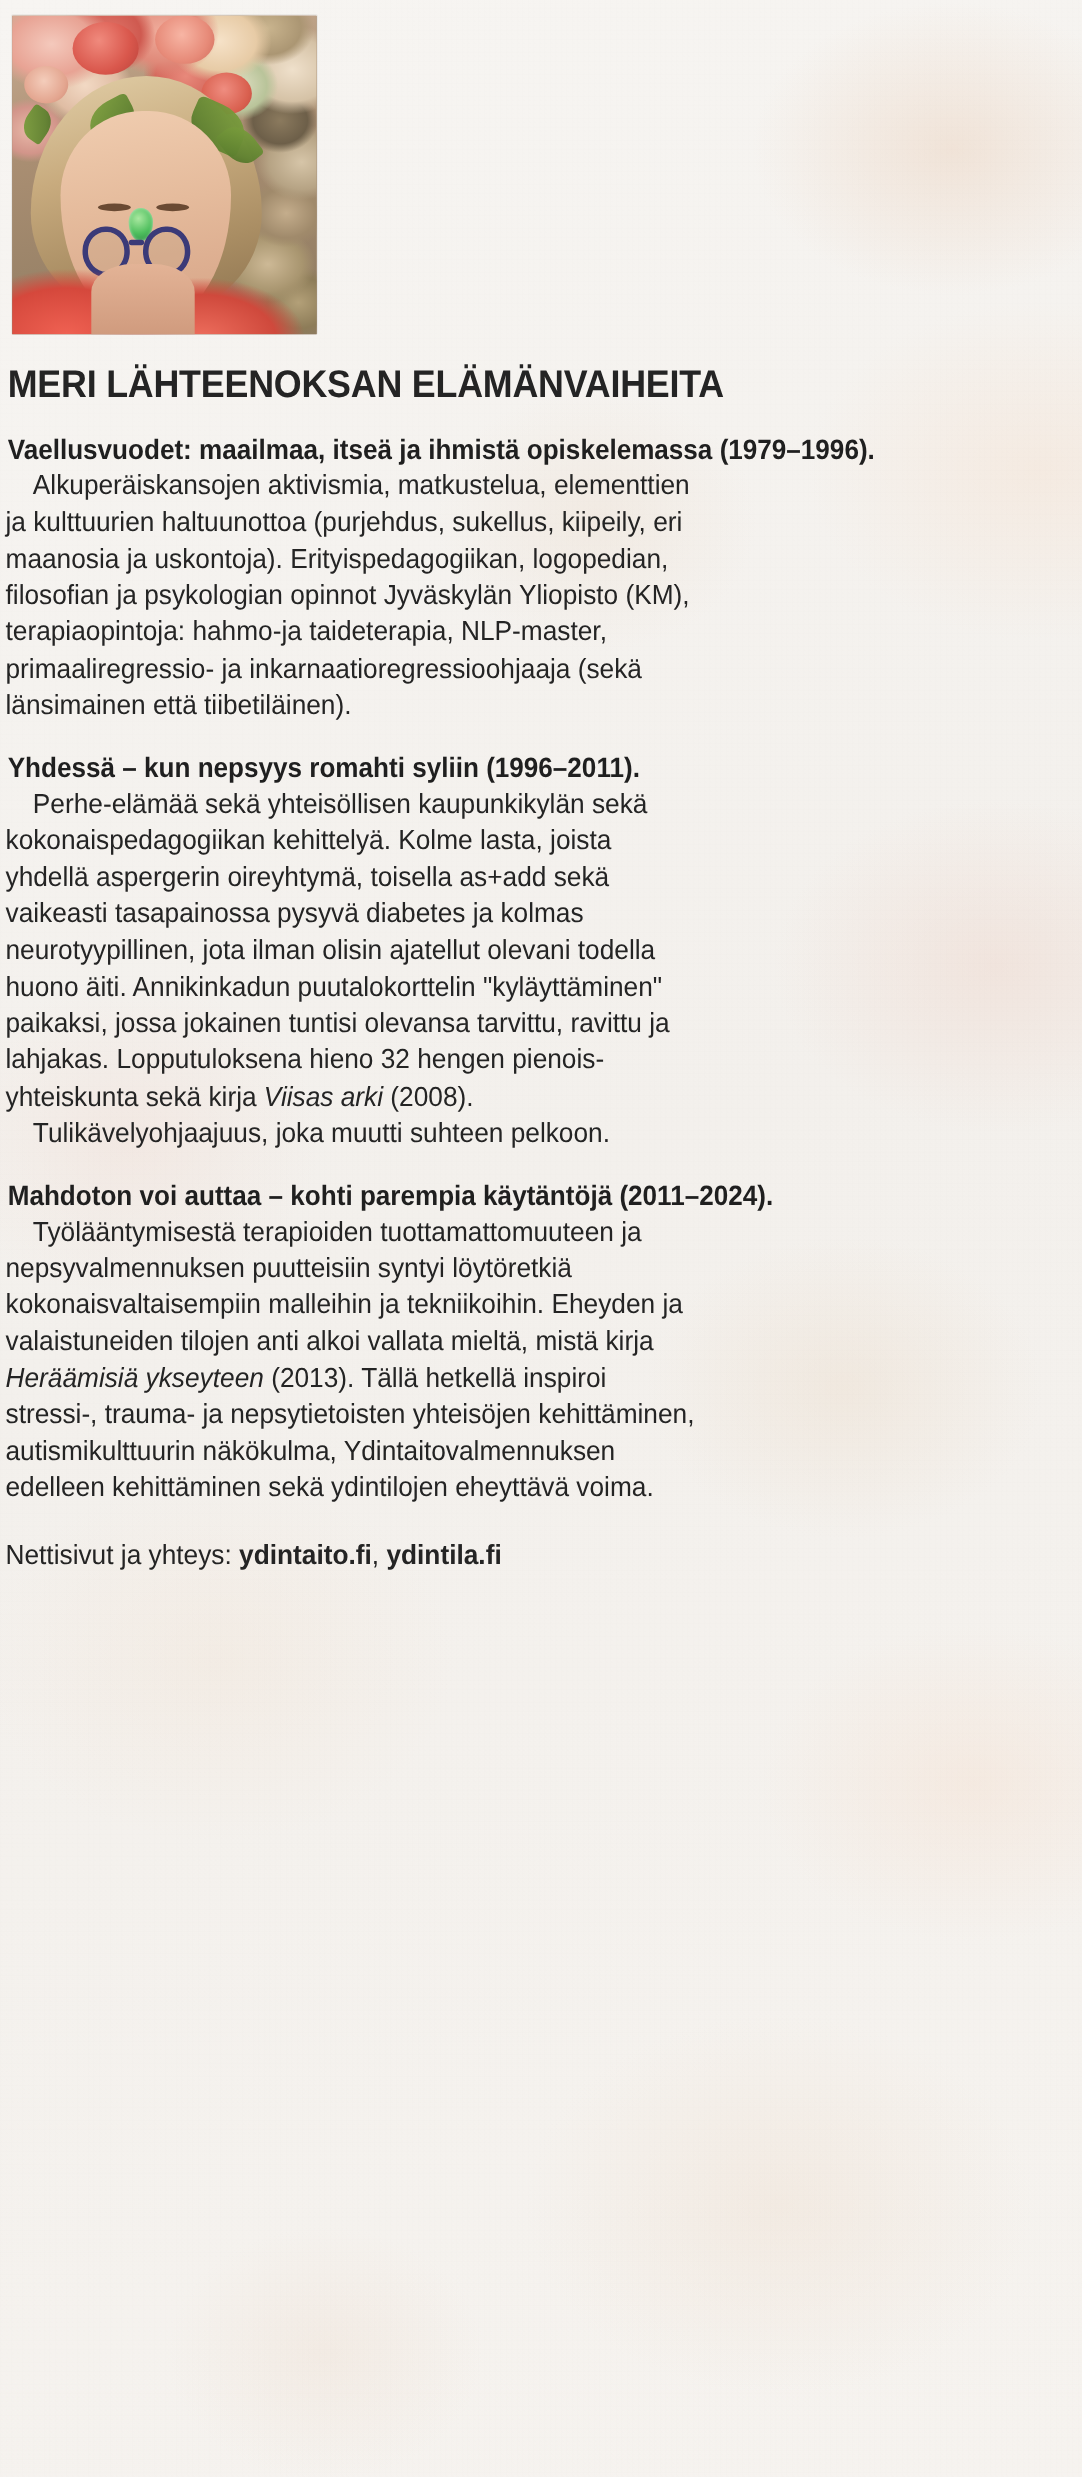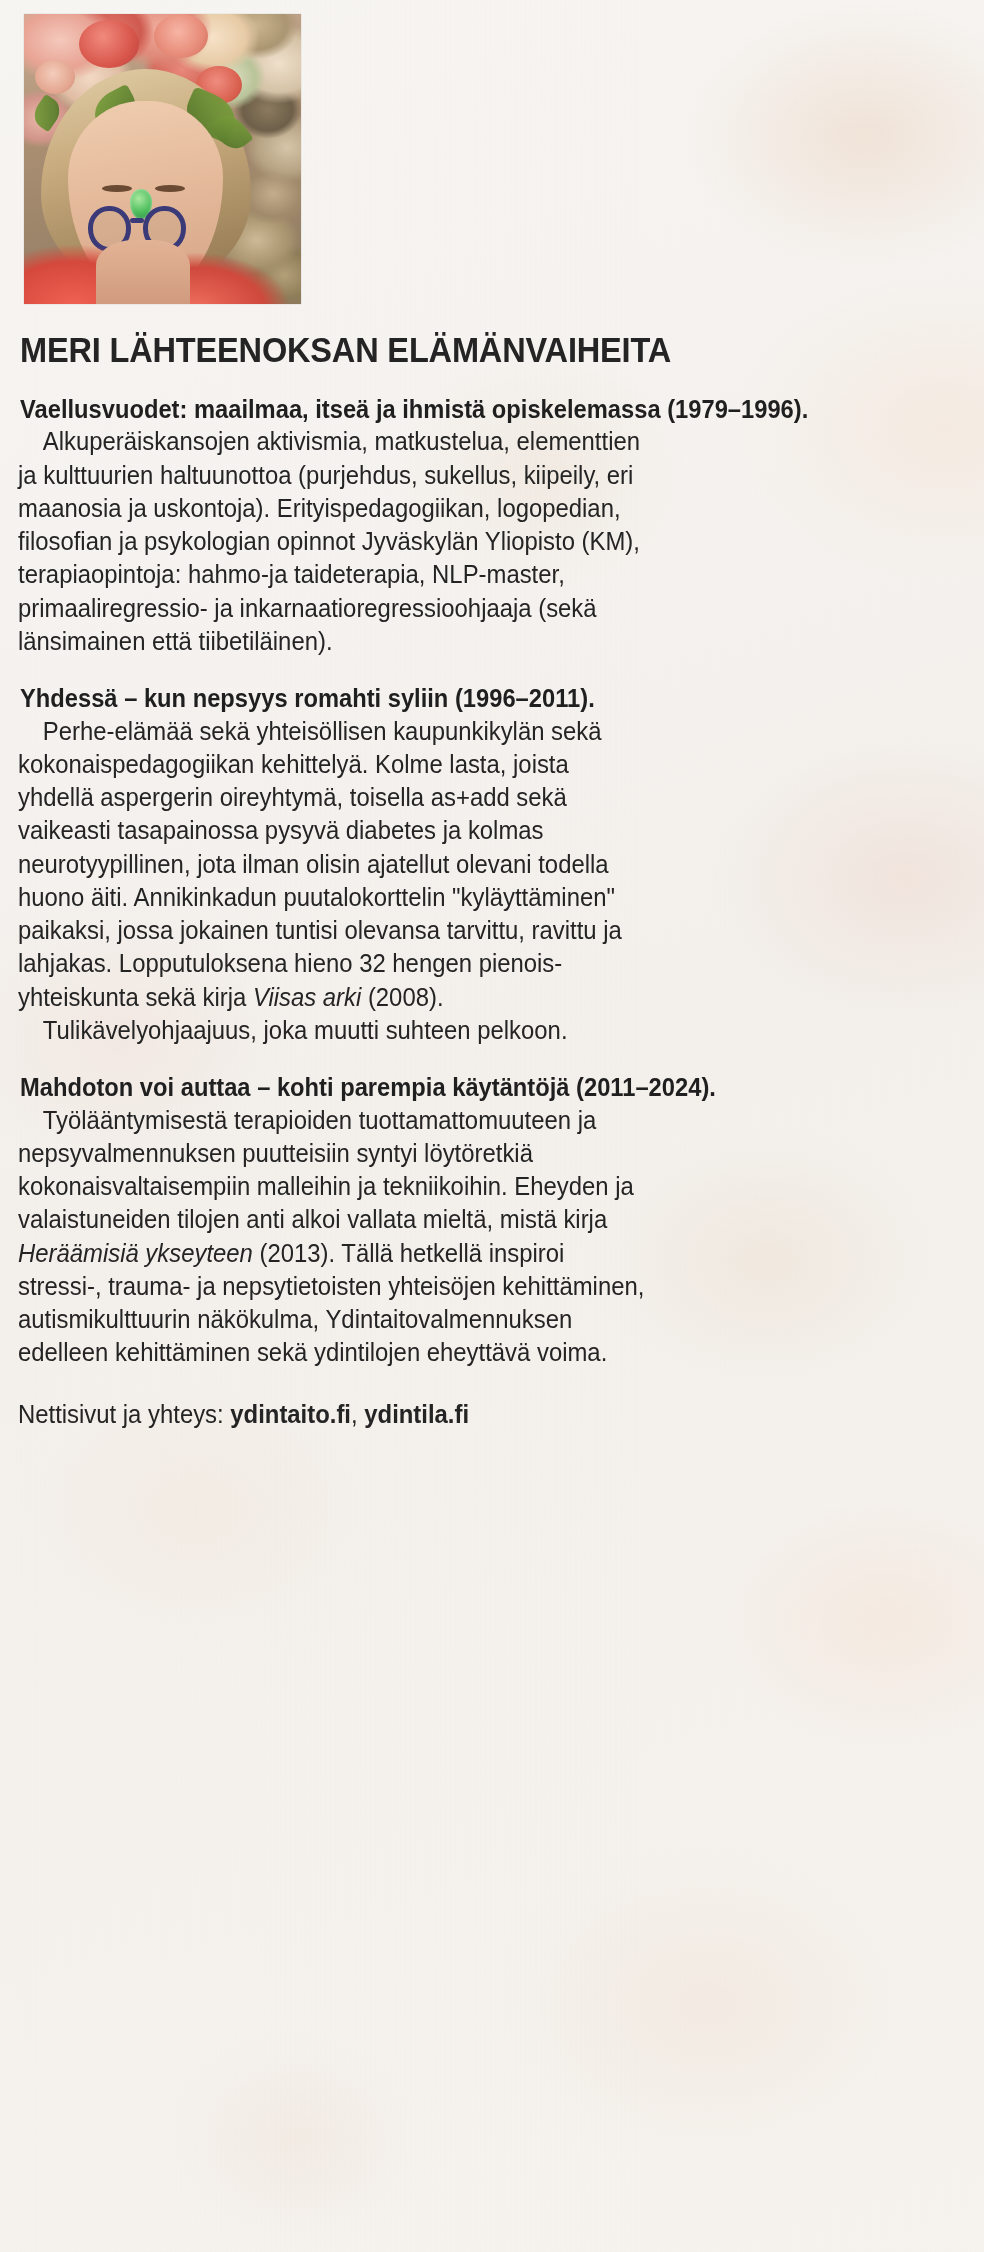--- a/index.html
+++ b/index.html
@@ -40,21 +40,21 @@
     z-index: 1;
     opacity: .35;
     background-image:
       repeating-linear-gradient(0deg, rgba(0,0,0,0.012) 0px, rgba(0,0,0,0) 2px, rgba(0,0,0,0) 4px),
       repeating-linear-gradient(90deg, rgba(0,0,0,0.012) 0px, rgba(0,0,0,0) 3px, rgba(0,0,0,0) 5px);
   }
 
   #content {
     position: relative;
     z-index: 2;
-    padding: 0 18px;
+    padding: 0 5px;
   }
 
   
   .photo-wrap {
     margin: 14px 0 0 6px;
     width: 277px;
     height: 290px;
     position: relative;
     overflow: hidden;
     box-shadow: 0 0 1px rgba(0,0,0,.25);

